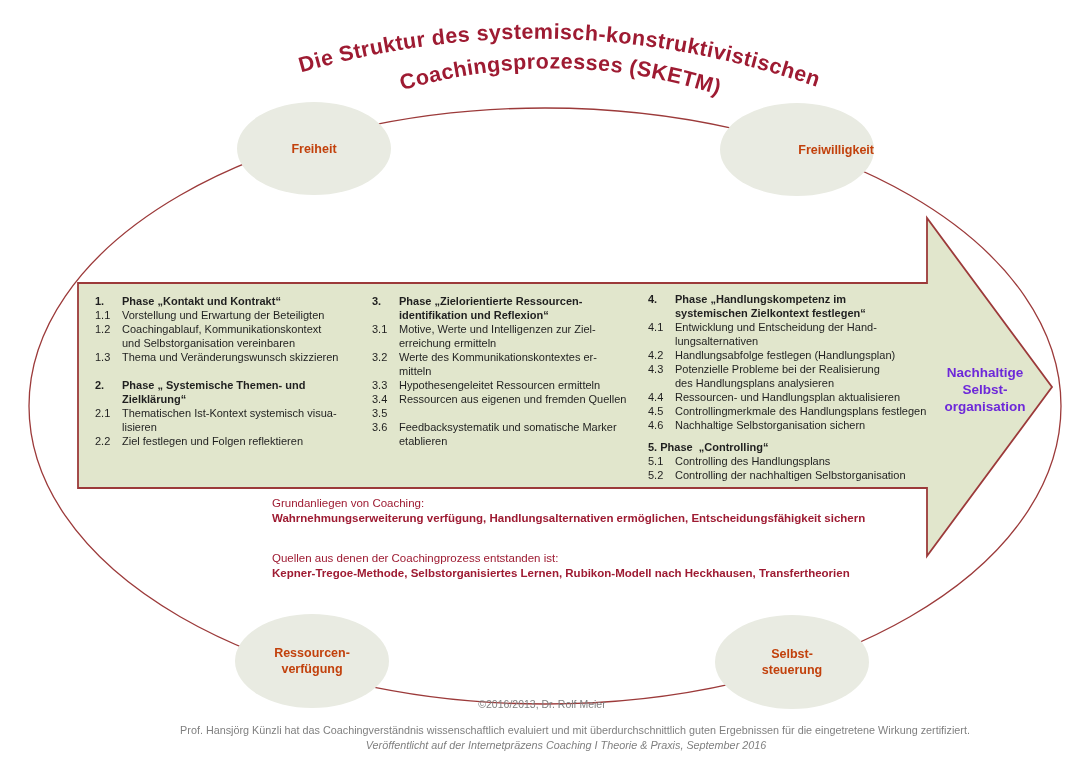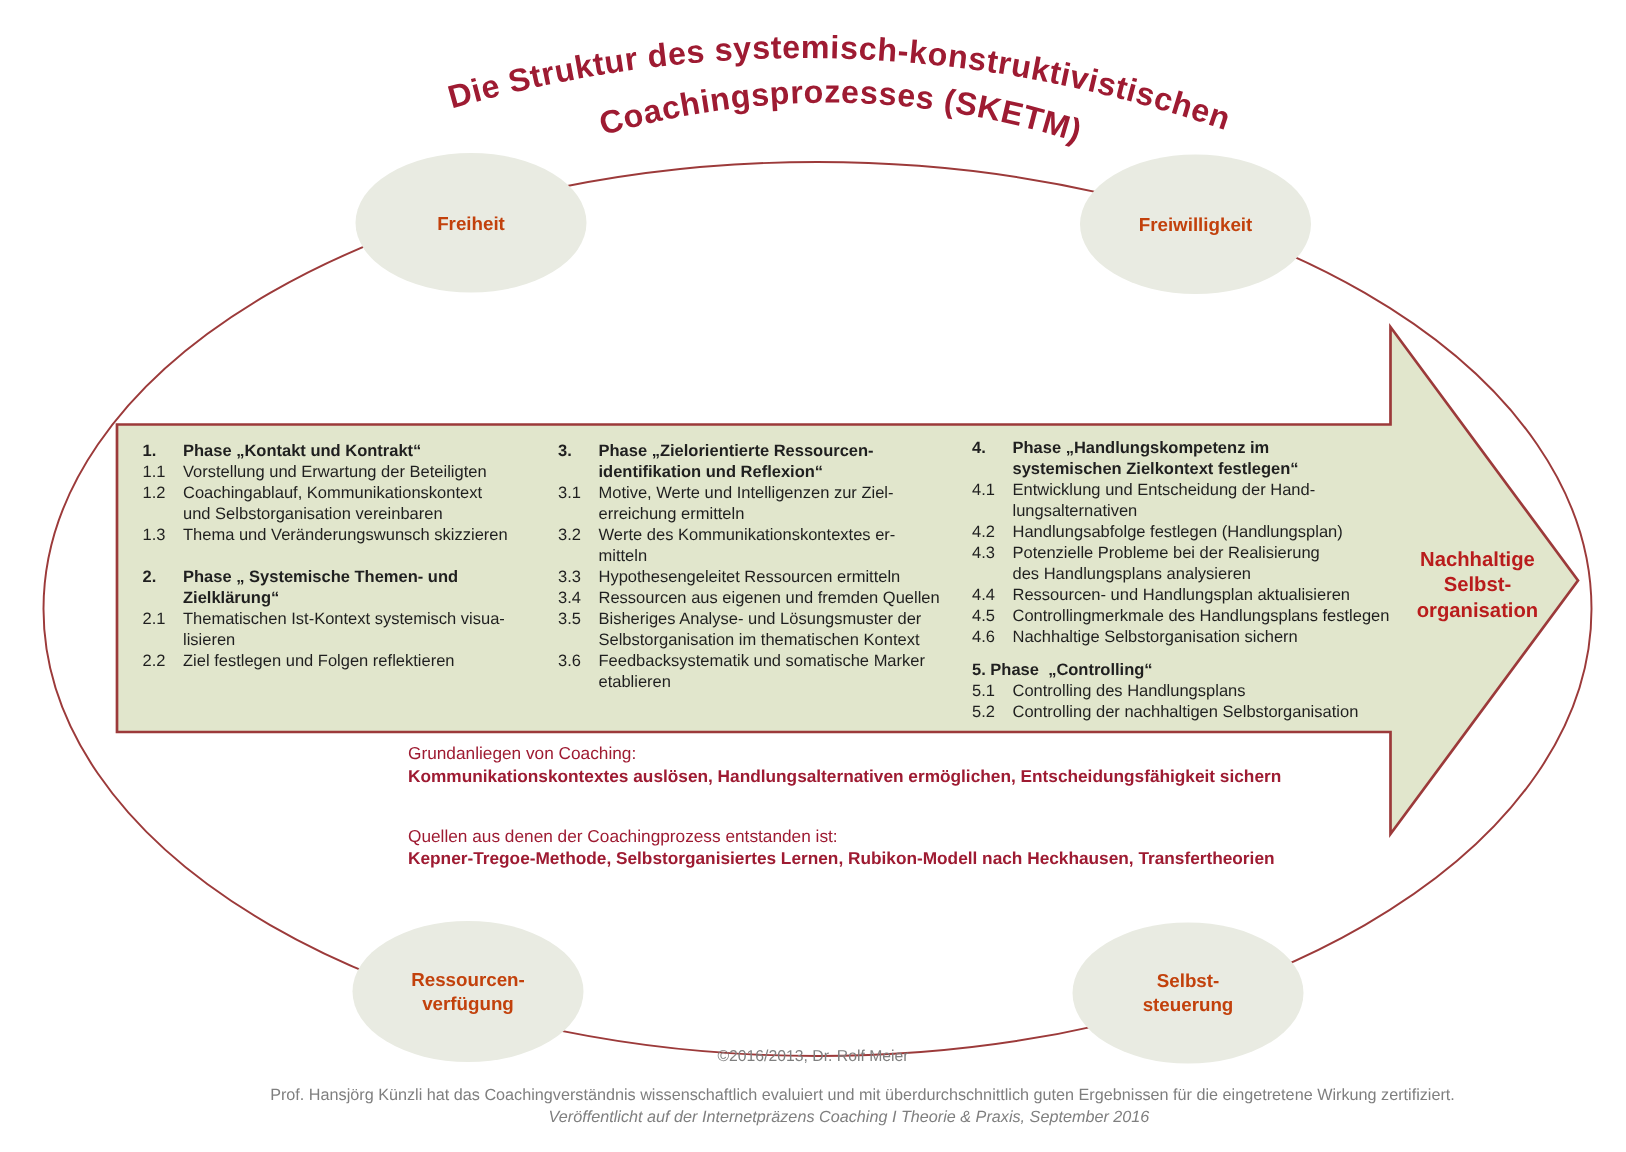--- a/index.html
+++ b/index.html
@@ -12,21 +12,21 @@
         justify-content:center;text-align:center;font-weight:bold;font-size:12.5px;line-height:16px;
         color:#c2410c;white-space:pre;}
   .col{position:absolute;font-size:11px;line-height:14px;color:#1f1f1f;}
   .item{display:flex;}
   .num{width:27px;flex:none;}
   .txt{white-space:pre;}
   .hdr{font-weight:bold;}
   .gap{margin-top:14px;}
   .gap8{margin-top:8px;}
   .tip-label{position:absolute;left:915px;top:364px;width:140px;text-align:center;font-weight:bold;
-             font-size:13.5px;line-height:17px;color:#b91c1c;white-space:pre;}
+             font-size:13.5px;line-height:17px;color:#6d28d9;white-space:pre;}
   .notes{position:absolute;left:272px;top:497px;font-size:11.5px;color:#9E1B32;}
   .notes .lbl{font-weight:normal;}
   .notes .strong{font-weight:bold;margin-top:3px;}
   .notes .lbl2{margin-top:28px;}
   .copyright{position:absolute;left:0;top:698px;width:1084px;text-align:center;font-size:10.5px;
              color:#7F7F7F;}
   .footer1{position:absolute;left:0;top:724px;width:1084px;text-align:center;font-size:10.8px;
            color:#7F7F7F;margin-left:33px;}
   .footer2{position:absolute;left:0;top:739px;width:1084px;text-align:center;font-size:10.8px;
            font-style:italic;color:#7F7F7F;margin-left:24px;}
@@ -45,21 +45,21 @@
       <textPath href="#titleArc1" xlink:href="#titleArc1" startOffset="50%">Die Struktur des systemisch-konstruktivistischen</textPath>
     </text>
     <text class="title-text" text-anchor="middle">
       <textPath href="#titleArc2" xlink:href="#titleArc2" startOffset="50%">Coachingsprozesses (SKETM)</textPath>
     </text>
   </svg>
 
   <div class="oval" style="left:237px;top:102px;width:154px;height:93px;">
     <span>Freiheit</span>
   </div>
-  <div class="oval" style="left:720px;top:103px;width:154px;height:93px;">
+  <div class="oval" style="left:720px;top:103px;width:154px;height:93px;justify-content:flex-end;">
     <span>Freiwilligkeit</span>
   </div>
   <div class="oval" style="left:235px;top:614px;width:154px;height:94px;">
     <span>Ressourcen-
 verfügung</span>
   </div>
   <div class="oval" style="left:715px;top:615px;width:154px;height:94px;">
     <span>Selbst-
 steuerung</span>
   </div>
@@ -117,22 +117,20 @@
     <div class="item">
       <span class="num">3.3</span>
       <span class="txt">Hypothesengeleitet Ressourcen ermitteln</span>
     </div>
     <div class="item">
       <span class="num">3.4</span>
       <span class="txt">Ressourcen aus eigenen und fremden Quellen</span>
     </div>
     <div class="item">
       <span class="num">3.5</span>
-      <span class="txt">Bisheriges Analyse- und Lösungsmuster der
-Selbstorganisation im thematischen Kontext</span>
     </div>
     <div class="item">
       <span class="num">3.6</span>
       <span class="txt">Feedbacksystematik und somatische Marker
 etablieren</span>
     </div>
   </div>
 
   <div class="col" style="left:648px;top:292px;">
     <div class="item hdr">
@@ -178,21 +176,21 @@
       <span class="txt">Controlling der nachhaltigen Selbstorganisation</span>
     </div>
   </div>
 
   <div class="tip-label">Nachhaltige
 Selbst-
 organisation</div>
 
   <div class="notes">
     <div class="lbl">Grundanliegen von Coaching:</div>
-    <div class="strong">Kommunikationskontextes auslösen, Handlungsalternativen ermöglichen, Entscheidungsfähigkeit sichern</div>
+    <div class="strong">Wahrnehmungserweiterung verfügung, Handlungsalternativen ermöglichen, Entscheidungsfähigkeit sichern</div>
     <div class="lbl lbl2">Quellen aus denen der Coachingprozess entstanden ist:</div>
     <div class="strong">Kepner-Tregoe-Methode, Selbstorganisiertes Lernen, Rubikon-Modell nach Heckhausen, Transfertheorien</div>
   </div>
 
   <div class="copyright">©2016/2013, Dr. Rolf Meier</div>
   <div class="footer1">Prof. Hansjörg Künzli hat das Coachingverständnis wissenschaftlich evaluiert und mit überdurchschnittlich guten Ergebnissen für die eingetretene Wirkung zertifiziert.</div>
   <div class="footer2">Veröffentlicht auf der Internetpräzens Coaching I Theorie &amp; Praxis, September 2016</div>
 
 </div>
 

